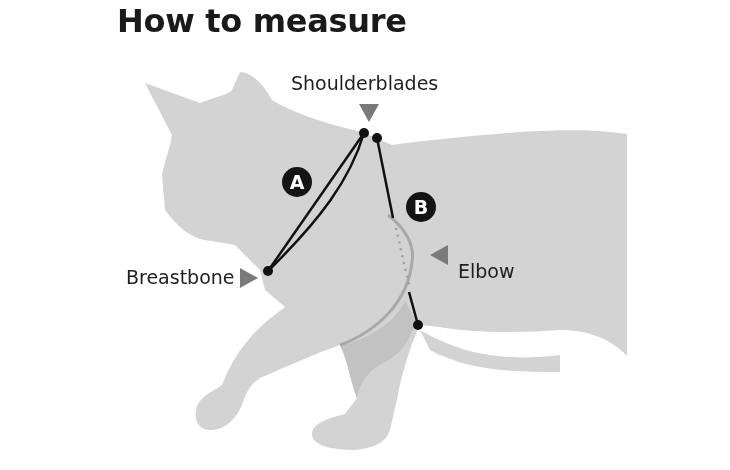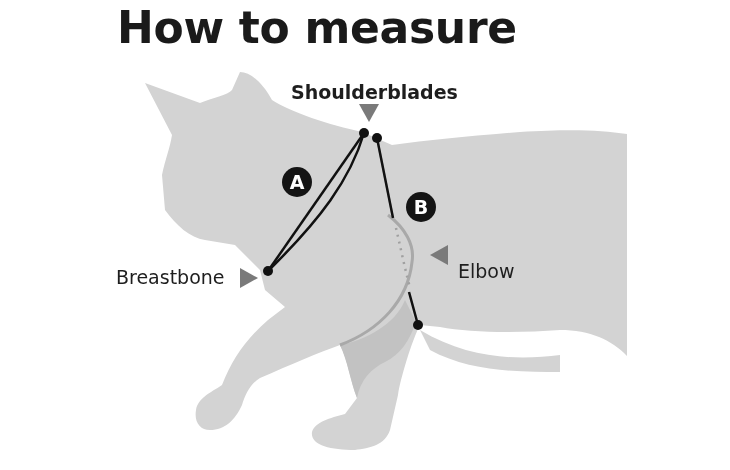--- a/index.html
+++ b/index.html
@@ -1,28 +1,28 @@
 <!DOCTYPE html>
 <html><head>
   <meta charset="utf-8">
   <style>
     html, body { margin: 0; padding: 0; background: #ffffff; }
     body { width: 730px; height: 470px; position: relative; overflow: hidden; font-family: "DejaVu Sans", sans-serif; }
     .title {
       position: absolute; left: 117px; top: 2px;
       font-family: "DejaVu Sans", sans-serif; font-weight: bold;
-      font-size: 44px; color: #1a1a1a; letter-spacing: -0.3px; margin: 0;
+      font-size: 32px; color: #1a1a1a; letter-spacing: -0.3px; margin: 0;
     }
     .diagram { position: absolute; left: 0; top: 0; width: 730px; height: 470px; }
     .label {
       position: absolute; font-family: "DejaVu Sans", sans-serif;
       font-size: 19px; color: #1e1e1e; white-space: nowrap;
     }
-    .lbl-shoulder { left: 291px; top: 81px; font-weight: bold; }
-    .lbl-breast { left: 116px; top: 266px; }
+    .lbl-shoulder { left: 291px; top: 72px; }
+    .lbl-breast { left: 126px; top: 266px; }
     .lbl-elbow { left: 458px; top: 260px; }
   </style>
 </head>
 <body>
 
 <h1 class="title">How to measure</h1>
 
 <svg class="diagram" viewBox="0 0 730 470" xmlns="http://www.w3.org/2000/svg">
 
   <path d="M 420 330 C 470 360, 520 360, 560 355 L 560 372 C 520 372, 470 372, 430 350 Z" fill="#d3d3d3"></path>

